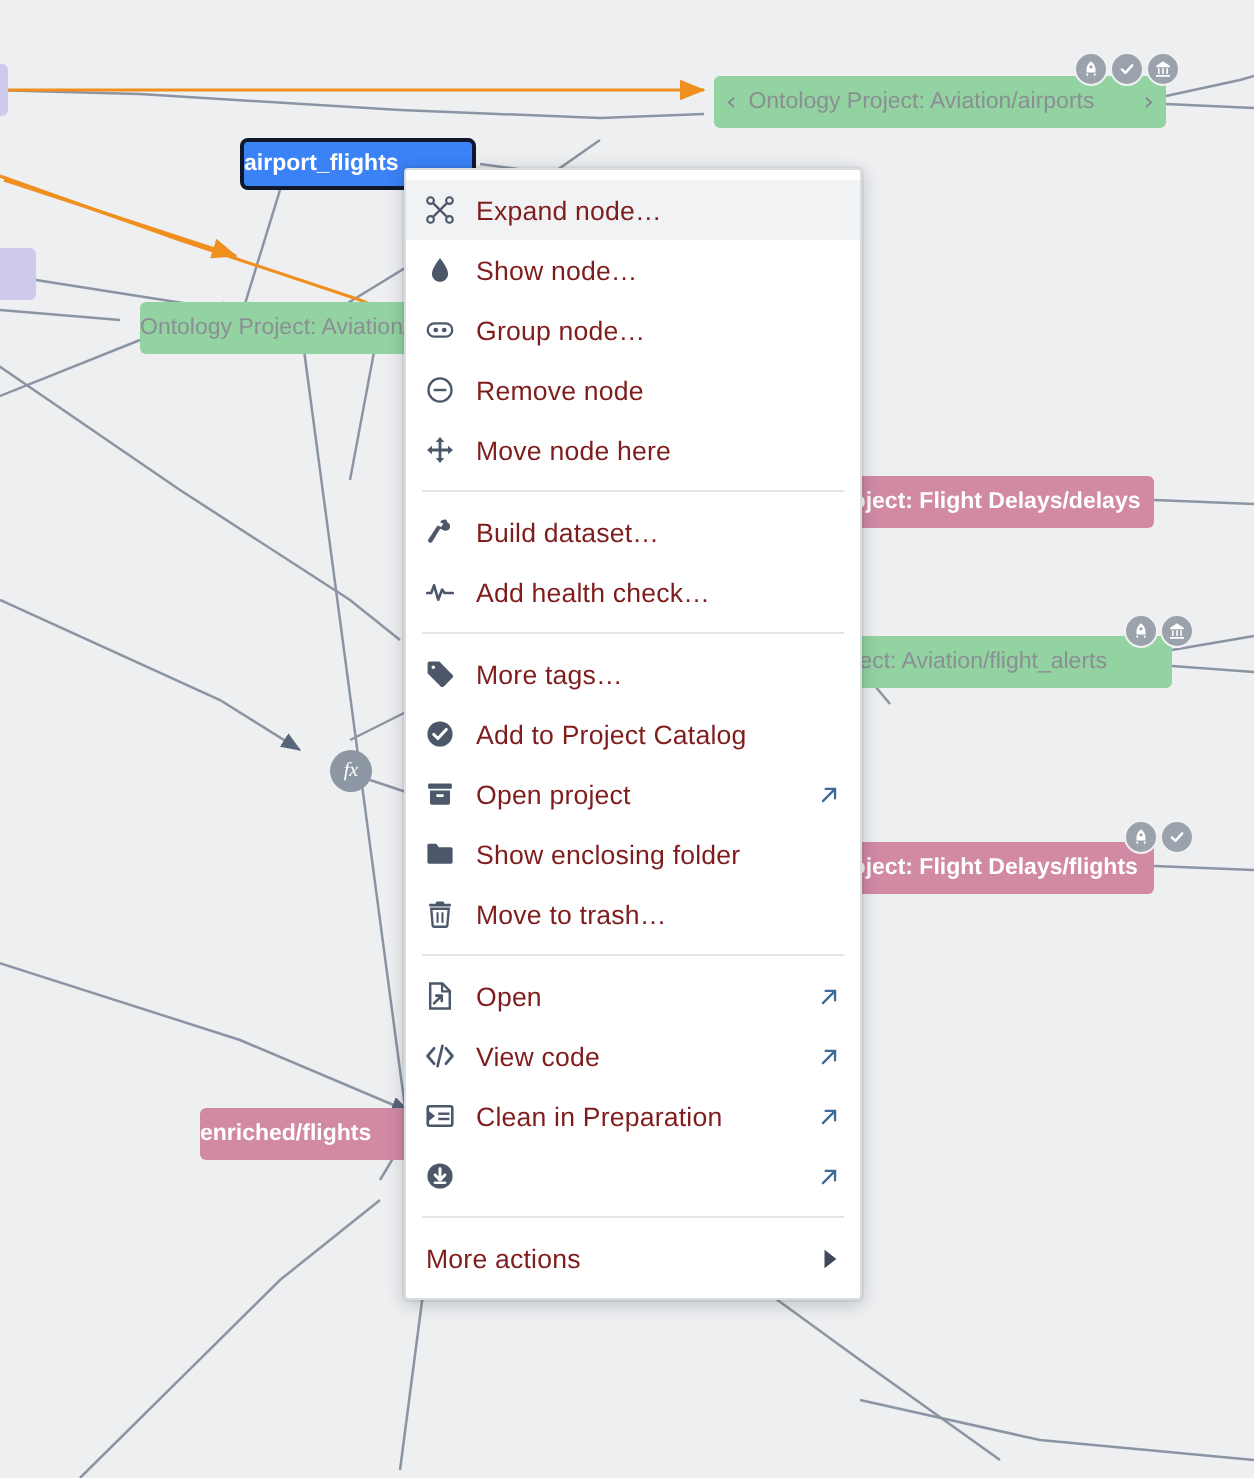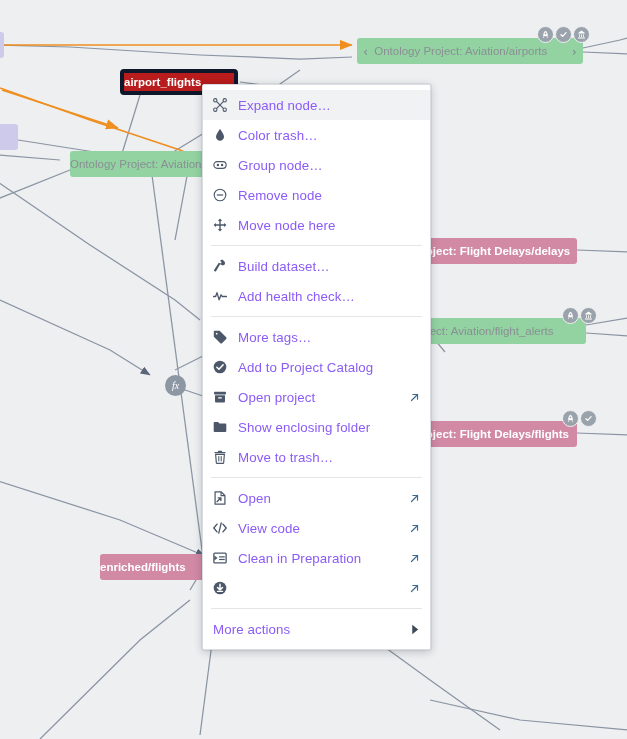--- a/index.html
+++ b/index.html
@@ -25,21 +25,21 @@
   }
   .node .label{
     flex:1;
     text-align:left;
     overflow:hidden;
     text-overflow:clip;
     white-space:nowrap;
   }
   .node.green{ background:#93d3a2; color:#8a8f94; }
   .node.pink{ background:#d189a4; color:#ffffff; font-weight:bold; }
-  .node.blue{ background:#b91c1c; color:#ffffff; border:4px solid #0f172a; font-weight:bold; border-radius:4px; }
+  .node.blue{ background:#3b82f6; color:#ffffff; border:2px solid #0f172a; font-weight:bold; border-radius:4px; }
   .node.lav{ background:#cdcaec; }
 
   .chev{
     color:#7f8a92;
     font-size:13px;
     padding:0 6px;
     line-height:1;
     font-family:"DejaVu Sans", sans-serif;
   }
 
@@ -84,21 +84,21 @@
     z-index:50;
     box-sizing:border-box;
   }
   .mi{
     position:relative;
     display:flex;
     align-items:center;
     height:30px;
     padding:0 10px 0 10px;
     font-size:13.3px;
-    color:#8b5cf6;
+    color:#7f1d1d;
     cursor:pointer;
     box-sizing:border-box;
   }
   .mi.hl{ background:#f1f2f4; }
   .mi .ico{
     width:22px;
     min-width:22px;
     display:flex;align-items:center;justify-content:flex-start;
     color:#4c586a;
   }
@@ -262,21 +262,21 @@
           </svg>
         </span>
         <span class="txt">Expand node…</span>
       </div>
       <div class="mi">
         <span class="ico">
           <svg width="14" height="14" viewBox="0 0 16 16" fill="currentColor">
             <path d="M8 1.2 C8 1.2 3.4 7 3.4 10.1 C3.4 12.7 5.5 14.7 8 14.7 C10.5 14.7 12.6 12.7 12.6 10.1 C12.6 7 8 1.2 8 1.2 Z"></path>
           </svg>
         </span>
-        <span class="txt">Color trash…</span>
+        <span class="txt">Show node…</span>
       </div>
       <div class="mi">
         <span class="ico">
           <svg width="14" height="14" viewBox="0 0 16 16" fill="currentColor">
             <rect x="1" y="4.2" width="14" height="7.6" rx="3.8" fill="none" stroke="currentColor" stroke-width="1.3"></rect>
             <circle cx="5.6" cy="8" r="1.35"></circle>
             <circle cx="10.4" cy="8" r="1.35"></circle>
           </svg>
         </span>
         <span class="txt">Group node…</span>

